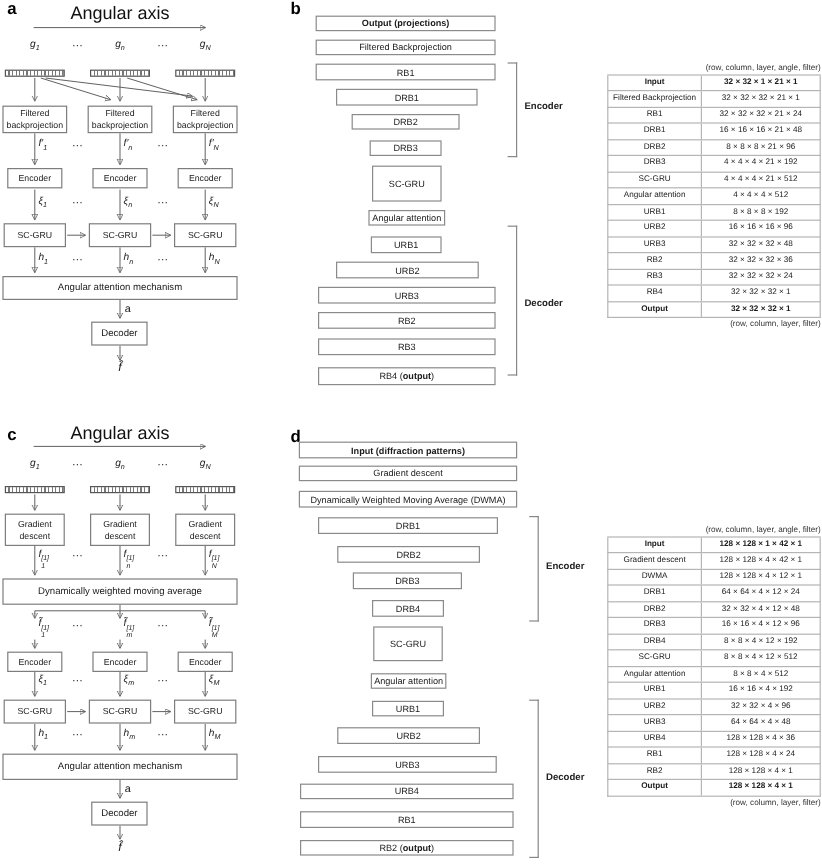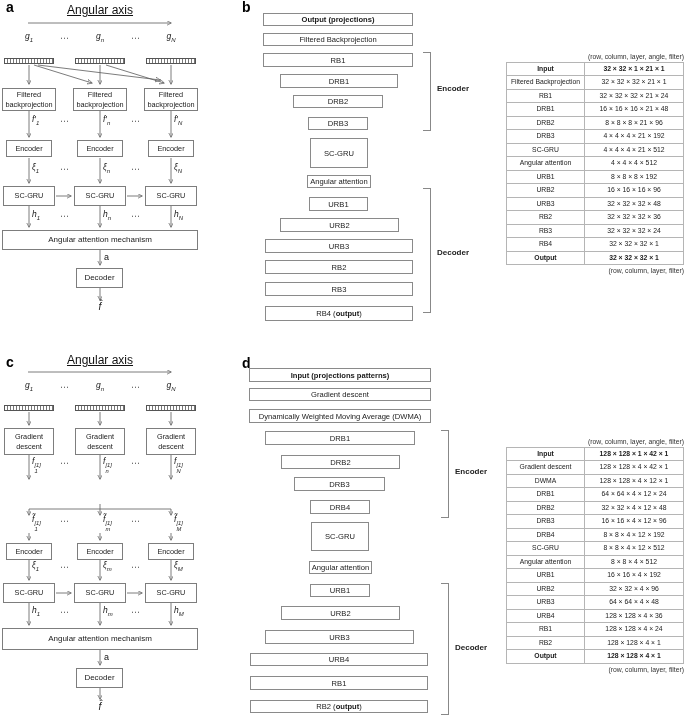--- a/index.html
+++ b/index.html
@@ -1,20 +1,20 @@
 <!DOCTYPE html>
 <html><head>
 <meta charset="utf-8">
 <style>
   html,body{margin:0;padding:0;background:#fff;}
   #canvas{position:relative;width:685px;height:721px;background:#fff;
           font-family:"Liberation Sans",sans-serif;color:#1a1a1a;overflow:hidden;}
   .panel{position:absolute;}
   .panel-letter{position:absolute;font-weight:bold;font-size:14px;color:#000;line-height:1;}
-  .axis-title{position:absolute;font-size:12px;color:#111;transform:translateX(-50%);white-space:nowrap;text-decoration:underline;}
+  .axis-title{position:absolute;font-size:15px;color:#111;transform:translateX(-50%);white-space:nowrap;}
   .box{position:absolute;border:1px solid #7d7d7d;background:#fff;box-sizing:border-box;
        display:flex;align-items:center;justify-content:center;text-align:center;
        font-size:7.3px;line-height:1.25;color:#1a1a1a;padding:1px;}
   .stackbox{position:absolute;border:1px solid #8a8a8a;background:#fff;box-sizing:border-box;
        display:flex;align-items:center;justify-content:center;text-align:center;
        font-size:7.6px;color:#1a1a1a;white-space:nowrap;}
   .bld{font-weight:bold;}
   .bar{position:absolute;width:50px;height:6px;border:1px solid #555;box-sizing:border-box;
        background:repeating-linear-gradient(90deg,#fff 0,#fff 2px,#777 2px,#777 3px);}
   .mlab{position:absolute;font-size:8.5px;font-style:italic;white-space:nowrap;color:#1a1a1a;}
@@ -145,20 +145,21 @@
       <line x1="100" y1="333" x2="100" y2="344" marker-end="url(#mc)"></line>
     </svg>
     <span class="panel-letter" style="left:6px;top:0;">c</span>
     <span class="axis-title" style="left:100px;top:-2px;">Angular axis</span>
     <div class="bar" style="left:4px;top:50px;"></div>
     <div class="bar" style="left:75px;top:50px;"></div>
     <div class="bar" style="left:146px;top:50px;"></div>
     <div class="box" style="left:4px;top:73px;width:50px;height:27px;">Gradient descent</div>
     <div class="box" style="left:75px;top:73px;width:50px;height:27px;">Gradient descent</div>
     <div class="box" style="left:146px;top:73px;width:50px;height:27px;">Gradient descent</div>
+    <div class="box" style="left:2px;top:127px;width:196px;height:22px;font-size:8px;">Dynamically weighted moving average</div>
     <div class="box" style="left:6px;top:188px;width:46px;height:17px;">Encoder</div>
     <div class="box" style="left:77px;top:188px;width:46px;height:17px;">Encoder</div>
     <div class="box" style="left:148px;top:188px;width:46px;height:17px;">Encoder</div>
     <div class="box" style="left:3px;top:228px;width:52px;height:20px;">SC-GRU</div>
     <div class="box" style="left:74px;top:228px;width:52px;height:20px;">SC-GRU</div>
     <div class="box" style="left:145px;top:228px;width:52px;height:20px;">SC-GRU</div>
     <div class="box" style="left:2px;top:273px;width:196px;height:22px;font-size:8px;">Angular attention mechanism</div>
     <span class="alab" style="left:104px;top:297px;">a</span>
     <div class="box" style="left:76px;top:313px;width:47px;height:20px;font-size:8px;">Decoder</div>
     <span class="outlab" style="left:100px;top:346px;">f̂</span>
@@ -285,21 +286,21 @@
     <span class="bracket-label" style="left:202px;top:84px;">Encoder</span>
     <div class="bracket" style="left:188px;top:188px;height:125px;"></div>
     <span class="bracket-label" style="left:202px;top:248px;">Decoder</span>
   </div>
 
   <div class="panel" id="panel-d" style="left:235px;top:355px;width:271px;height:366px;">
     <span class="panel-letter" style="left:7px;top:1px;">d</span>
     <div id="stack-d">
         <div class="stackbox" style="left: 14px; top: 13px; width: 182px; height: 14px;">
           <span></span>
-          <span class="bld">Input (projections patterns)</span>
+          <span class="bld">Input (diffraction patterns)</span>
           <span></span>
         </div>
         <div class="stackbox" style="left: 14px; top: 33px; width: 182px; height: 13px;">
           <span>Gradient descent</span>
           <span class="bld"></span>
           <span></span>
         </div>
         <div class="stackbox" style="left: 14px; top: 54px; width: 182px; height: 14px;">
           <span>Dynamically Weighted Moving Average (DWMA)</span>
           <span class="bld"></span>

